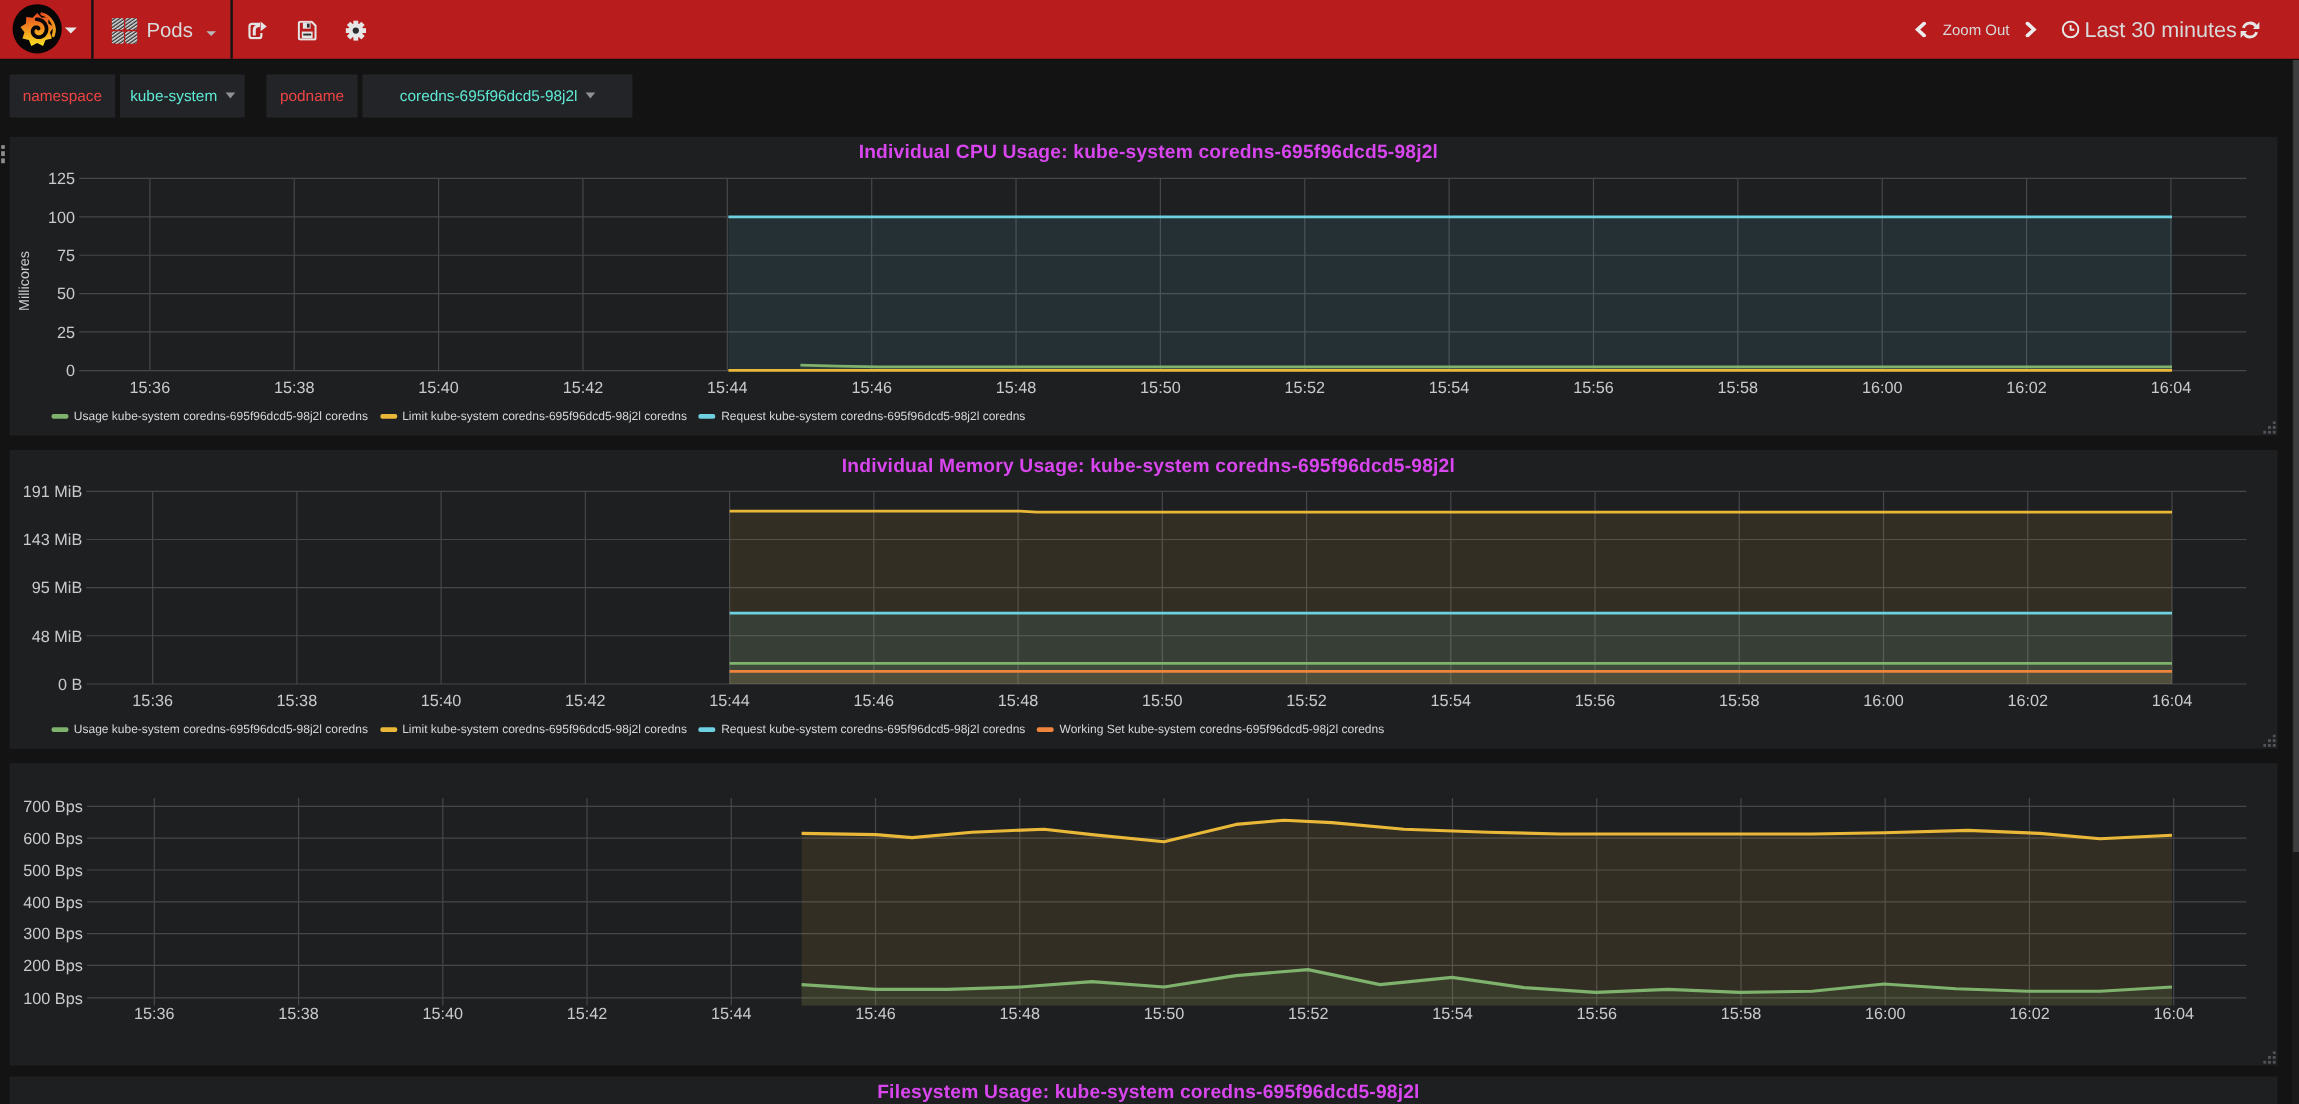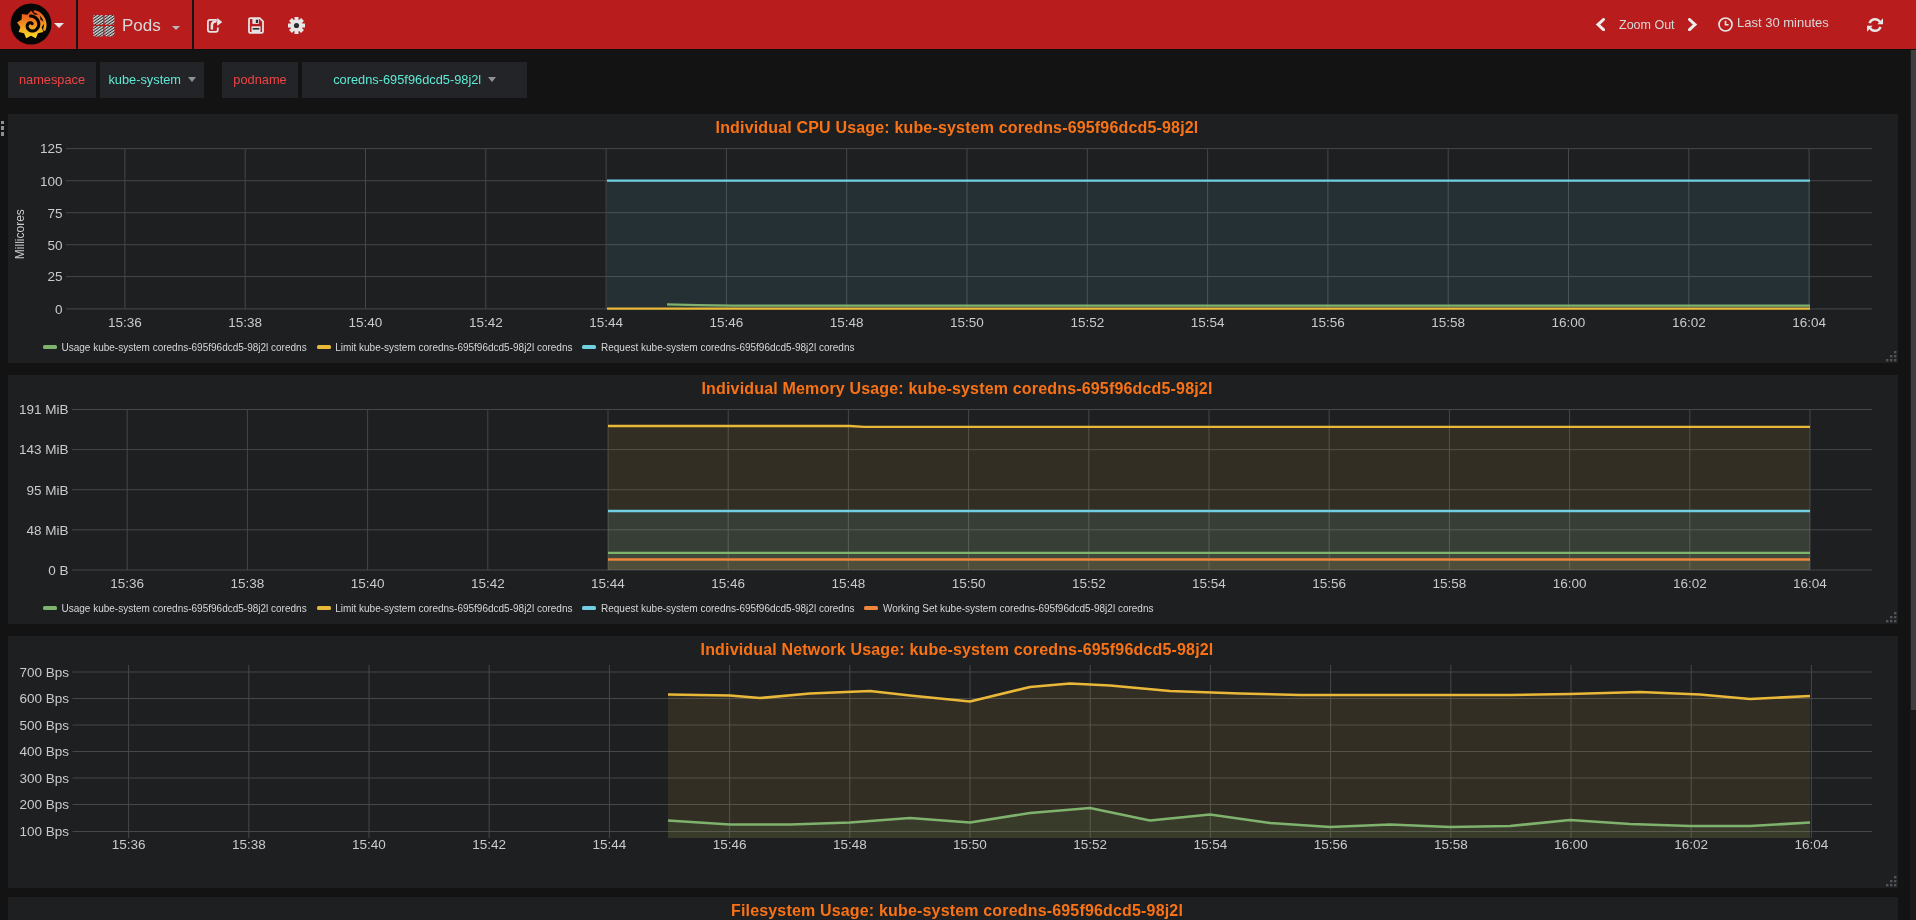--- a/index.html
+++ b/index.html
@@ -2,21 +2,21 @@
 <html><head><meta charset="utf-8"><style>
 
 * { margin:0; padding:0; box-sizing:border-box; -webkit-font-smoothing:antialiased; }
 html,body { width:1916px; height:920px; overflow:hidden; background:#131314;
   font-family:"Liberation Sans", sans-serif; }
 .nav { position:absolute; left:0; top:0; width:1916px; height:50px; background:#b91c1c;
   border-bottom:1px solid #0d0d0d; }
 .sep { position:absolute; top:0; width:2px; height:49px; background:#141416; }
 .panel { position:absolute; left:8px; width:1890px; background:#1e1f21; }
 .ptitle { position:absolute; left:4px; top:5px; width:100%; text-align:center;
-  font-size:16px; font-weight:bold; color:#f97316; letter-spacing:0.17px; }
+  font-size:16px; font-weight:bold; color:#d946ef; letter-spacing:0.17px; }
 .legend { position:absolute; left:35px; height:14px; display:flex; align-items:center;
   font-size:10px; color:#d5d6d8; white-space:nowrap; }
 .li { display:flex; align-items:center; margin-right:10px; }
 .dash { display:inline-block; width:14px; height:3.2px; border-radius:1.5px; margin-right:4.5px; }
 .fbox { position:absolute; background:#232428; height:36px; top:61.5px; display:flex;
   align-items:center; justify-content:center; font-size:12.8px; color:#5eead4; }
 .cy { color:#ef4444; }
 .navtext { position:absolute; color:#d8d9da; white-space:nowrap; }
 
 </style></head><body>
@@ -83,21 +83,21 @@
       <path d="M8.5 1.5 L3 6.6 L8.5 11.7" fill="none" stroke="#ececec" stroke-width="3" stroke-linecap="round" stroke-linejoin="miter"></path>
     </svg>
 <span class="navtext" style="left:1619px;top:17.5px;font-size:12.5px">Zoom Out</span>
 <svg width="11" height="13" style="position:absolute;left:1687px;top:18px" viewBox="0 0 11 13">
       <path d="M2.5 1.5 L8 6.6 L2.5 11.7" fill="none" stroke="#ececec" stroke-width="3" stroke-linecap="round" stroke-linejoin="miter"></path>
     </svg>
 <svg width="15" height="15" style="position:absolute;left:1718px;top:17px" viewBox="0 0 15 15">
 <circle cx="7.5" cy="7.5" r="6.5" fill="none" stroke="#e6e6e6" stroke-width="1.7"></circle>
 <path d="M7.5 3.8 V7.8 H10.6" fill="none" stroke="#e6e6e6" stroke-width="1.6"></path>
 </svg>
-<span class="navtext" style="left:1737px;top:15px;font-size:13px">Last 30 minutes</span>
+<span class="navtext" style="left:1737px;top:15px;font-size:18px">Last 30 minutes</span>
 <svg width="16" height="16" style="position:absolute;left:1867px;top:16.5px" viewBox="0 0 16 16">
 <path d="M2.48 6.21 A 5.8 5.8 0 0 1 13.02 5.1" fill="none" stroke="#e6e6e6" stroke-width="2.4"></path>
 <path d="M13.52 9.79 A 5.8 5.8 0 0 1 2.98 10.9" fill="none" stroke="#e6e6e6" stroke-width="2.4"></path>
 <path d="M16 1.2 V7.2 H10.4 Z" fill="#e6e6e6"></path>
 <path d="M0 14.8 V8.8 H5.6 Z" fill="#e6e6e6"></path>
 </svg>
 </div>
 <div class="fbox cy" style="left:8px;width:88px">namespace</div>
 <div class="fbox" style="left:100px;width:104px">kube-system&nbsp;<span style="display:inline-block;width:0;height:0;border-left:4.5px solid transparent;border-right:4.5px solid transparent;border-top:5px solid #909194;margin-left:3px"></span></div>
 <div class="fbox cy" style="left:222px;width:76px">podname</div>
@@ -230,21 +230,20 @@
 <svg width="11" height="11" style="position:absolute;right:1.5px;bottom:1px">
       <rect x="8" y="0" width="2.4" height="2.4" fill="#515356"></rect>
       <rect x="8" y="4" width="2.4" height="2.4" fill="#515356"></rect>
       <rect x="8" y="8" width="2.4" height="2.4" fill="#515356"></rect>
       <rect x="4" y="4" width="2.4" height="2.4" fill="#515356"></rect>
       <rect x="4" y="8" width="2.4" height="2.4" fill="#515356"></rect>
       <rect x="0" y="8" width="2.4" height="2.4" fill="#515356"></rect>
     </svg>
 </div>
 <div class="panel" style="top:636px;height:252px">
-<div class="ptitle">Individual Network Usage: kube-system coredns-695f96dcd5-98j2l</div>
 <svg width="1890" height="252" style="position:absolute;left:0;top:0">
 <line x1="64.5" y1="195.5" x2="1864.0" y2="195.5" stroke="#45474b" stroke-width="1"></line>
 <line x1="64.5" y1="168.5" x2="1864.0" y2="168.5" stroke="#45474b" stroke-width="1"></line>
 <line x1="64.5" y1="142.0" x2="1864.0" y2="142.0" stroke="#45474b" stroke-width="1"></line>
 <line x1="64.5" y1="115.5" x2="1864.0" y2="115.5" stroke="#45474b" stroke-width="1"></line>
 <line x1="64.5" y1="89.0" x2="1864.0" y2="89.0" stroke="#45474b" stroke-width="1"></line>
 <line x1="64.5" y1="62.5" x2="1864.0" y2="62.5" stroke="#45474b" stroke-width="1"></line>
 <line x1="64.5" y1="36.0" x2="1864.0" y2="36.0" stroke="#45474b" stroke-width="1"></line>
 <line x1="120.6" y1="29.0" x2="120.6" y2="202.0" stroke="#45474b" stroke-width="1"></line>
 <line x1="240.8" y1="29.0" x2="240.8" y2="202.0" stroke="#45474b" stroke-width="1"></line>

